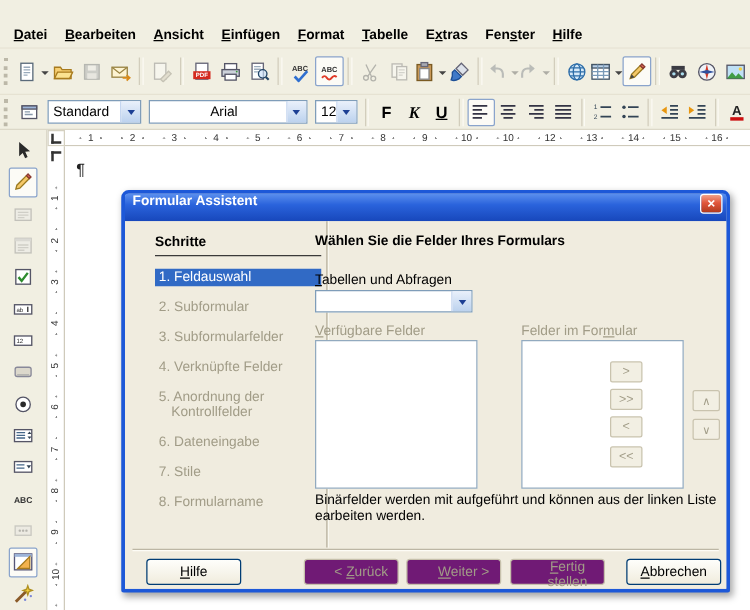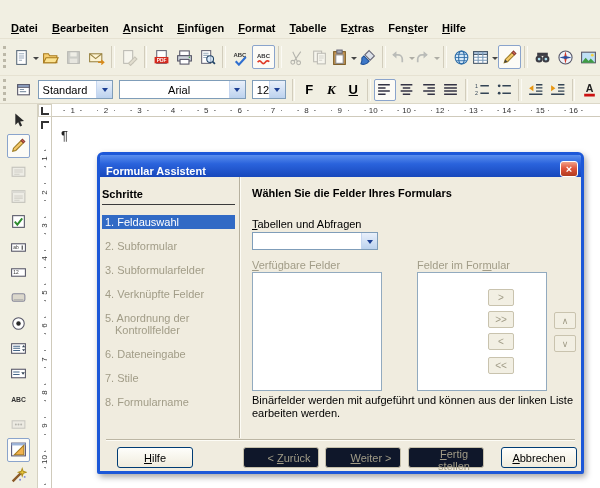--- a/index.html
+++ b/index.html
@@ -71,28 +71,28 @@
 
   
   .document{position:absolute;left:52px;top:117px;right:0;bottom:0;background:var(--doc_bg);}
   .pilcrow{position:absolute;left:9px;top:11px;font-size:13px;color:#222;}
 
   
   .dialog{position:absolute;left:97px;top:152px;width:487px;height:322px;box-sizing:border-box;
     border:3px solid var(--dialog_border);border-radius:6px 6px 2px 2px;
     box-shadow:2px 3px 6px rgba(0,0,0,.35);background:var(--dialog_face);}
   .dlg-title{height:22px;background:linear-gradient(180deg,#5b8fee 0%,var(--dialog_title_top) 40%,var(--dialog_title_bottom) 100%);
-    display:flex;align-items:flex-end;padding:0 3px 0 6px;box-sizing:border-box;
+    display:flex;align-items:flex-start;padding:0 3px 0 6px;box-sizing:border-box;
     color:var(--dialog_title_text);font-weight:bold;border-radius:2px 2px 0 0;gap:36px;}
   .dlg-close{margin-left:auto;width:18px;height:16px;border-radius:3px;border:1px solid #fff;
     background:linear-gradient(180deg,#f0a188,var(--close_button_red) 45%,#b03a1e);
     color:#fff;font-weight:bold;font-size:11px;line-height:14px;text-align:center;padding:0;}
   .dlg-body{position:absolute;left:0;top:22px;right:0;bottom:0;background:var(--dialog_face);}
 
-  .steps-panel{position:absolute;left:0;top:0;width:140px;height:261px;
+  .steps-panel{position:absolute;left:22px;top:0;width:140px;height:261px;
     border-right:1px solid #b6b09e;box-shadow:1px 0 0 #fdfcf6;padding:0 4px 0 2px;box-sizing:border-box;}
   .steps-heading{font-weight:bold;margin-top:11px;padding-bottom:4px;border-bottom:1px solid #3a3a3a;}
   .step{margin-top:10px;color:var(--disabled_text);padding:1px 3px;text-indent:-10px;padding-left:13px;line-height:12px;}
   .step.active{background:var(--selection_blue);color:var(--selection_text);}
 
   .right-pane{position:absolute;left:152px;top:0;width:328px;height:261px;}
   .rp{position:absolute;}
   .dlg-heading{left:0;top:10px;font-weight:bold;}
   .lbl u{text-decoration:underline;}
   .lbl.dis{color:var(--disabled_text);}
@@ -107,21 +107,21 @@
     background:#f2efe3;border:1px solid #c9c3ae;border-radius:2px;color:var(--disabled_text);padding:0;left:236px;}
   .movebtn{position:absolute;width:22px;height:17px;font-size:9px;line-height:14px;text-align:center;
     background:#f2efe3;border:1px solid #c9c3ae;border-radius:2px;color:var(--disabled_text);padding:0;left:302px;}
   .note{left:0;top:217px;width:326px;line-height:13px;}
 
   .dlg-sep{position:absolute;left:6px;right:6px;top:262px;border-top:1px solid #bcb6a4;border-bottom:1px solid #fdfcf6;}
   .dlgbtn{position:absolute;top:270px;width:76px;height:21px;border-radius:3px;
     background:linear-gradient(180deg,#fefefb,#f0ecdd);border:1px solid var(--button_border);
     font-size:11px;padding:0;}
   .dlgbtn u{text-decoration:underline;}
-  .dlgbtn.disabled{border-color:#c6c0ab;color:var(--disabled_text);background:#0f172a;padding-left:16px;}
+  .dlgbtn.disabled{border-color:#c6c0ab;color:var(--disabled_text);background:#701a75;padding-left:16px;}
   button{font-family:inherit;}
 </style>
 </head>
 <body>
 
 <div id="screen">
 
 
   <div class="menubar" id="menubar">
       <span class="menu-item"><u>D</u>atei</span>

